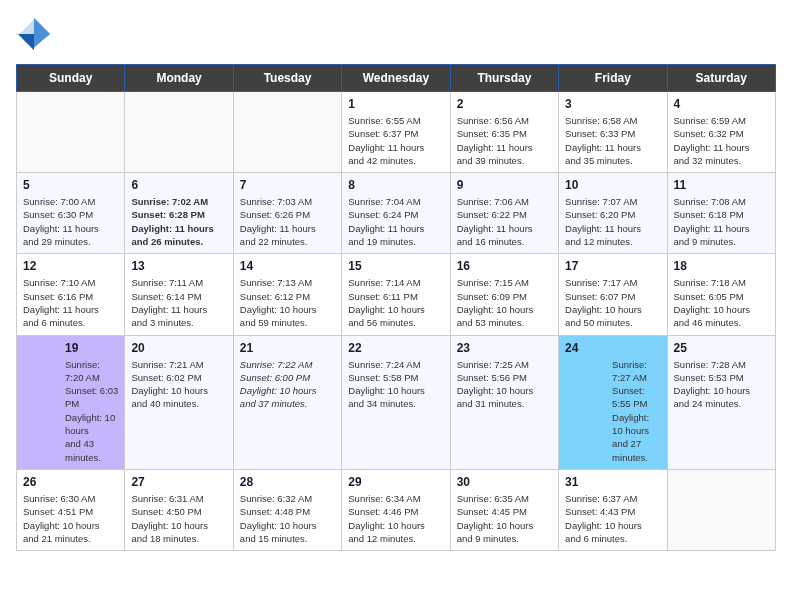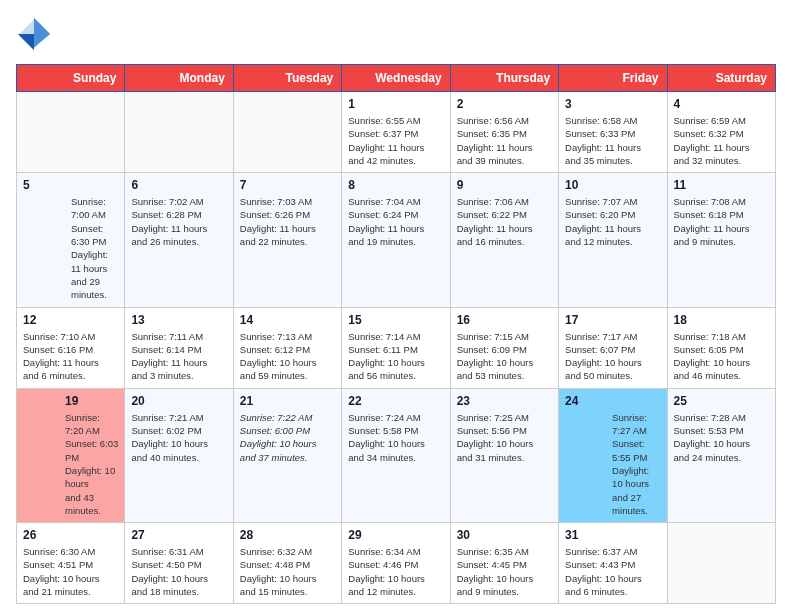--- a/index.html
+++ b/index.html
@@ -45,25 +45,25 @@
     .location {
       font-size: 14px;
       color: #444;
     }
     .calendar {
       width: 100%;
       border-collapse: collapse;
       border: 1px solid #ccc;
     }
     .calendar th {
-      background-color: #ef4444;
+      background-color: #404040;
       color: white;
       font-size: 12px;
       font-weight: bold;
-      text-align: right;
+      text-align: center;
       padding: 6px 8px;
       border: 1px solid #2a5aaa;
     }
     .calendar td {
       vertical-align: top;
       border: 1px solid #ccc;
       padding: 5px 6px;
       width: 108px;
       min-height: 90px;
       font-size: 10px;
@@ -151,28 +151,28 @@
           <span class="day-number">4</span>
           <div class="day-info" style="white-space: pre-line;">Sunrise: 6:59 AM
 Sunset: 6:32 PM
 Daylight: 11 hours
 and 32 minutes.</div>
         </td>
       </tr>
       <tr>
         <td style="background-color: rgb(245, 248, 255);">
           <span class="day-number">5</span>
-          <div class="day-info" style="white-space: pre-line; margin-left: 48px;">Sunrise: 7:00 AM
+          <div class="day-info" style="white-space: pre-line;">Sunrise: 7:00 AM
 Sunset: 6:30 PM
 Daylight: 11 hours
 and 29 minutes.</div>
         </td>
         <td style="background-color: rgb(245, 248, 255);">
           <span class="day-number">6</span>
-          <div class="day-info" style="white-space: pre-line;">Sunrise: 7:02 AM
+          <div class="day-info" style="white-space: pre-line; font-weight: bold;">Sunrise: 7:02 AM
 Sunset: 6:28 PM
 Daylight: 11 hours
 and 26 minutes.</div>
         </td>
         <td style="background-color: rgb(245, 248, 255);">
           <span class="day-number">7</span>
           <div class="day-info" style="white-space: pre-line;">Sunrise: 7:03 AM
 Sunset: 6:26 PM
 Daylight: 11 hours
 and 22 minutes.</div>
@@ -251,21 +251,21 @@
         </td>
         <td>
           <span class="day-number">18</span>
           <div class="day-info" style="white-space: pre-line;">Sunrise: 7:18 AM
 Sunset: 6:05 PM
 Daylight: 10 hours
 and 46 minutes.</div>
         </td>
       </tr>
       <tr>
-        <td style="background-color: #fca5a5; padding-left: 48px;">
+        <td style="background-color: #c4b5fd; padding-left: 48px;">
           <span class="day-number">19</span>
           <div class="day-info" style="white-space: pre-line;">Sunrise: 7:20 AM
 Sunset: 6:03 PM
 Daylight: 10 hours
 and 43 minutes.</div>
         </td>
         <td style="background-color: rgb(245, 248, 255);">
           <span class="day-number">20</span>
           <div class="day-info" style="white-space: pre-line;">Sunrise: 7:21 AM
 Sunset: 6:02 PM

